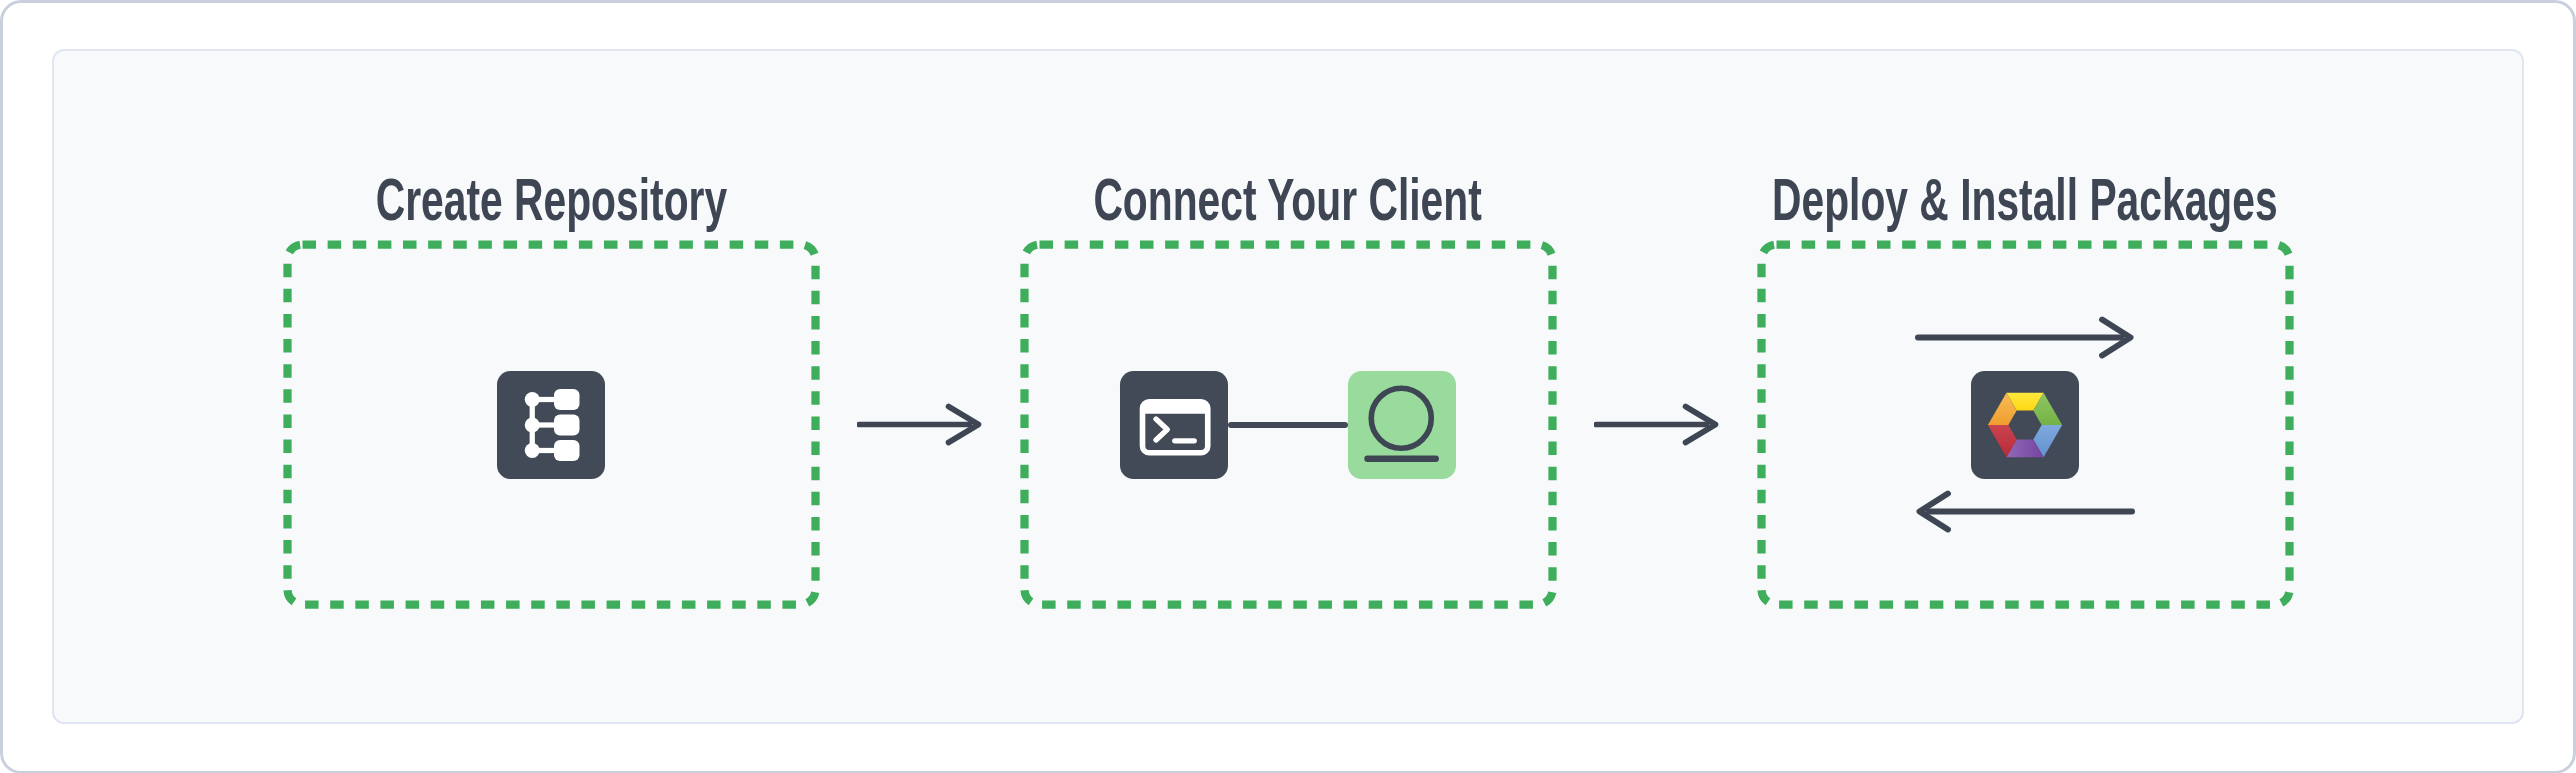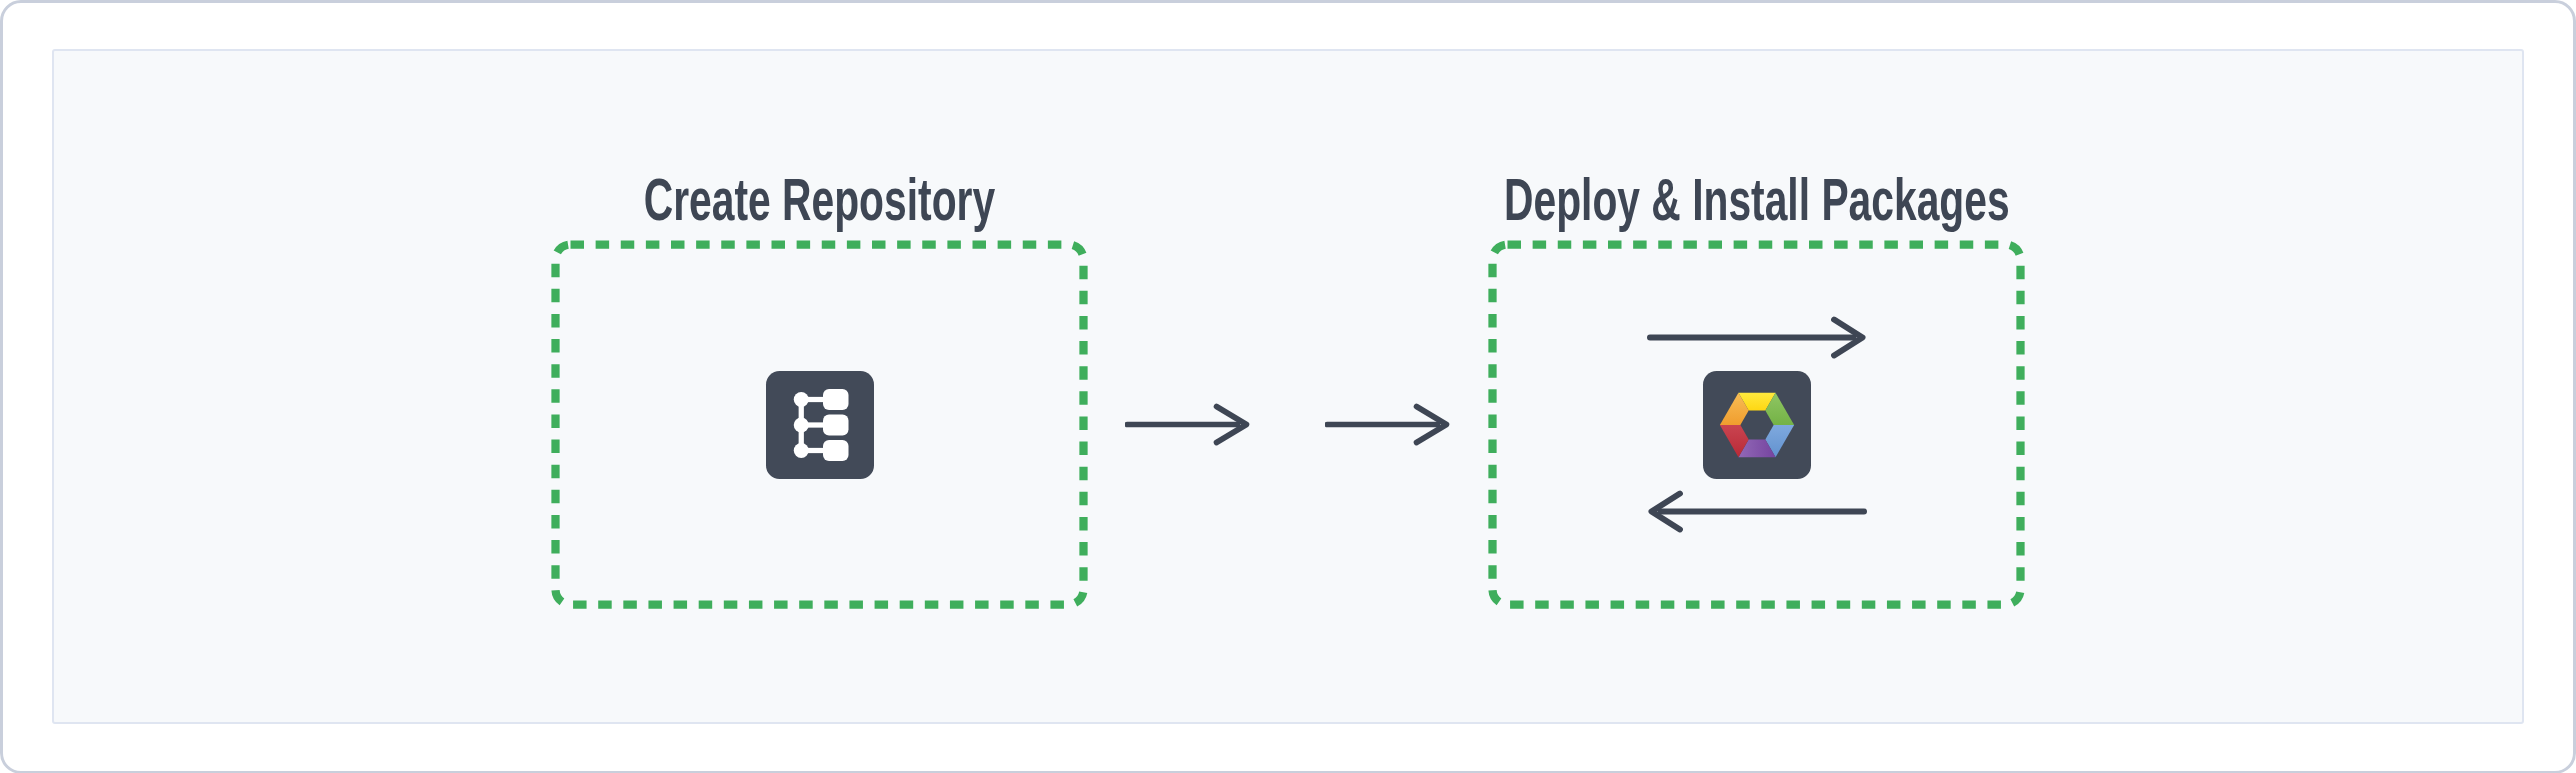--- a/index.html
+++ b/index.html
@@ -23,21 +23,21 @@
     background:var(--page-bg);
     border:3.7px solid var(--frame-border);
     border-radius:21px;
     overflow:hidden;
   }
   .panel{
     position:absolute;
     left:49px;right:49px;top:46px;bottom:47px;
     background:var(--panel-bg);
     border:2.2px solid var(--panel-border);
-    border-radius:3px;
+    border-radius:12px;
     display:flex;
     align-items:center;
     justify-content:center;
   }
   .flow{
     display:flex;
     align-items:flex-end;
   }
   .step{
     width:537px;
@@ -131,20 +131,45 @@
 
       <div class="gap-arrow">
         <svg width="126" height="45" viewBox="0 0 168 60">
           <g stroke="#3e4654" stroke-width="7.5" fill="none" stroke-linecap="round" stroke-linejoin="round">
             <line x1="3" y1="30" x2="150" y2="30"></line>
             <polyline points="122,6 162,30 122,54"></polyline>
           </g>
         </svg>
       </div>
 
+      <div class="step">
+        <div class="step-title">Connect Your Client</div>
+        <div class="dropzone">
+          <svg class="dash" width="537" height="369" viewBox="0 0 716 492">
+            <rect x="6" y="6" width="704" height="480" rx="20" fill="none" stroke="#3fae5c" stroke-width="11" stroke-dasharray="18 15.5"></rect>
+          </svg>
+          <div class="pair">
+            <div class="icon-tile">
+              <svg width="108" height="108" viewBox="0 0 144 144">
+                <rect x="30" y="41" width="87" height="68" rx="9" fill="none" stroke="#ffffff" stroke-width="7.5"></rect>
+                <path d="M30,57 v-7 a9,9 0 0 1 9,-9 h69 a9,9 0 0 1 9,9 v7 z" fill="#ffffff"></path>
+                <polyline points="48,64 63,78 48,92" fill="none" stroke="#ffffff" stroke-width="7" stroke-linecap="round" stroke-linejoin="round"></polyline>
+                <line x1="73" y1="93" x2="99" y2="93" stroke="#ffffff" stroke-width="7" stroke-linecap="round"></line>
+              </svg>
+            </div>
+            <div class="connector"></div>
+            <div class="icon-tile green">
+              <svg width="108" height="108" viewBox="0 0 144 144">
+                <circle cx="71" cy="63" r="40" fill="none" stroke="#3e4654" stroke-width="7.5"></circle>
+                <line x1="26" y1="117" x2="117" y2="117" stroke="#3e4654" stroke-width="8.5" stroke-linecap="round"></line>
+              </svg>
+            </div>
+          </div>
+        </div>
+      </div>
 
       <div class="gap-arrow">
         <svg width="126" height="45" viewBox="0 0 168 60">
           <g stroke="#3e4654" stroke-width="7.5" fill="none" stroke-linecap="round" stroke-linejoin="round">
             <line x1="3" y1="30" x2="150" y2="30"></line>
             <polyline points="122,6 162,30 122,54"></polyline>
           </g>
         </svg>
       </div>
 

